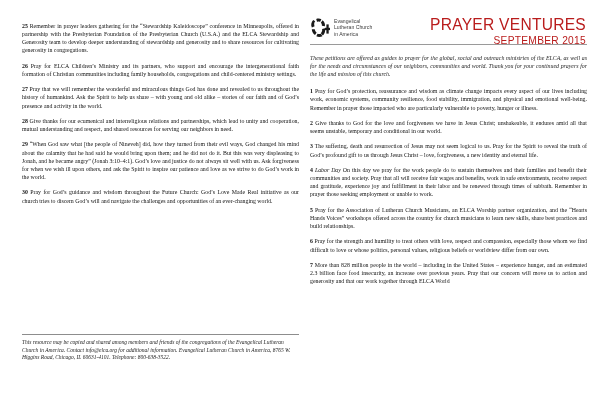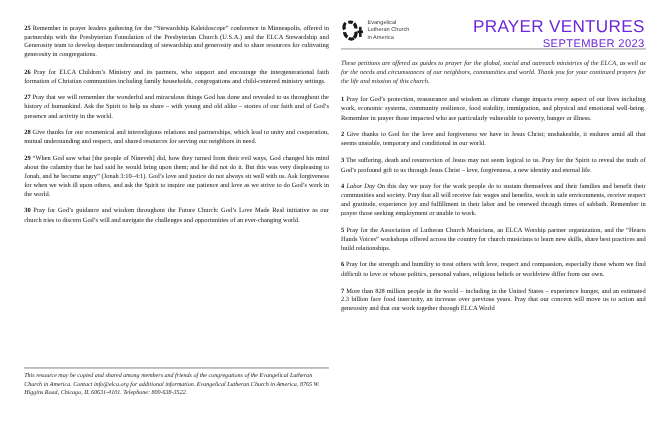--- a/index.html
+++ b/index.html
@@ -58,21 +58,21 @@
     font-size: 5.1px;
     line-height: 6.4px;
     color: #3a3a3a;
     letter-spacing: 0.02px;
     padding-top: 1px;
   }
   .brand-words div { white-space: nowrap; }
   .title-block {
     text-align: right;
     font-family: "Liberation Sans", sans-serif;
-    color: #6d28d9;
+    color: #b91c1c;
     padding-right: 1px;
   }
   .doc-title {
     font-size: 15.6px;
     line-height: 16px;
     letter-spacing: 0.25px;
     font-weight: 400;
   }
   .doc-subtitle {
     font-size: 10.2px;
@@ -197,21 +197,21 @@
         </span>
         <span class="brand-words">
           <div>Evangelical</div>
           <div>Lutheran Church</div>
           <div>in America</div>
         </span>
       </div>
 
       <div class="title-block">
         <div class="doc-title">PRAYER VENTURES</div>
-        <div class="doc-subtitle">SEPTEMBER 2023</div>
+        <div class="doc-subtitle">SEPTEMBER 2015</div>
       </div>
 
     </div>
 
     <div class="rule"></div>
 
     <p class="intro">These petitions are offered as guides to prayer for the global, social and outreach ministries of the ELCA, as well as for the needs and circumstances of our neighbors, communities and world. Thank you for your continued prayers for the life and mission of this church.</p>
 
     <div class="items">
 

